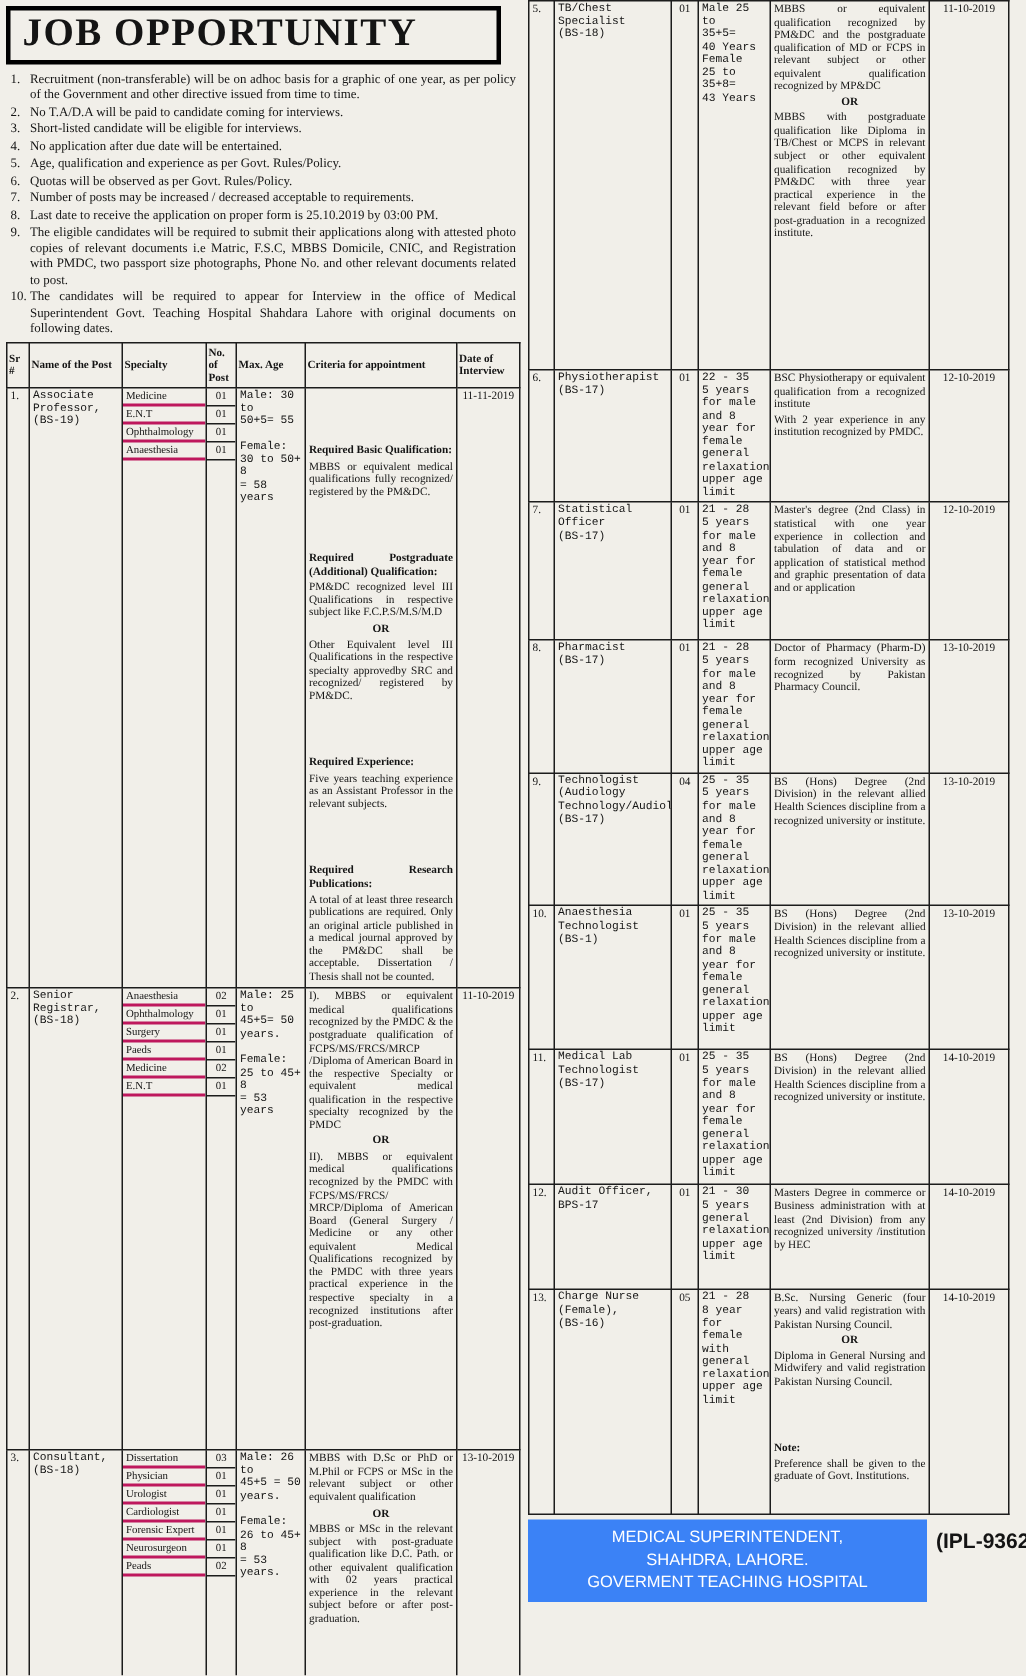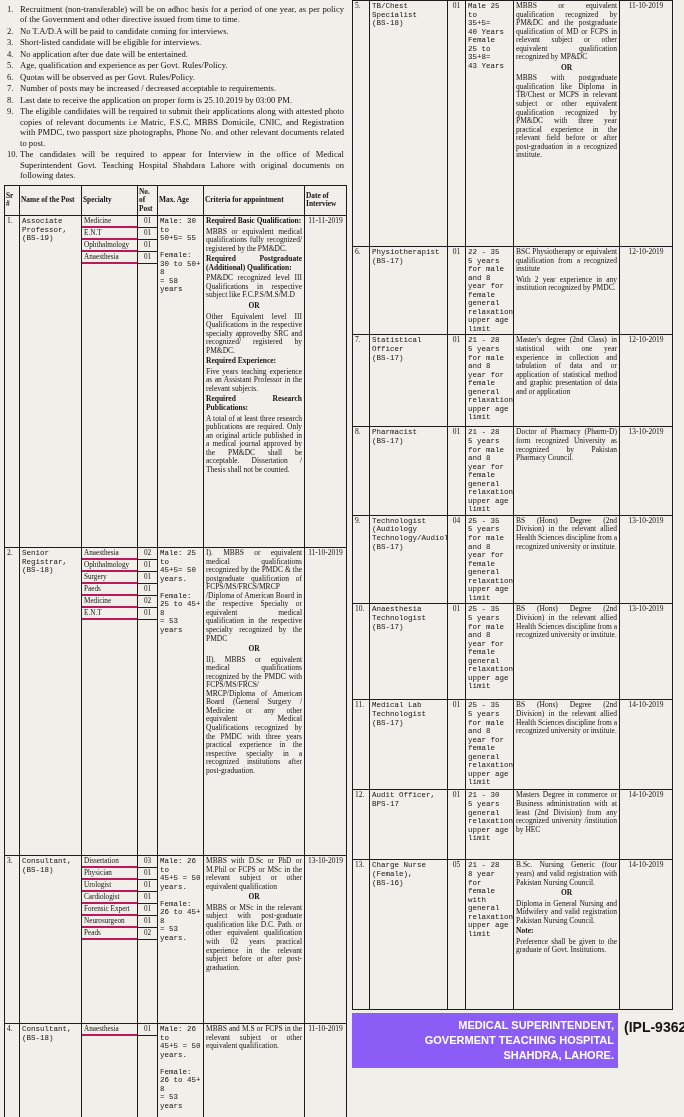--- a/index.html
+++ b/index.html
@@ -19,38 +19,39 @@
   .right-table { width:320px; }
   .jobs th, .jobs td { border:1px solid #1c1c1c; vertical-align:top; font-size:7.5px; line-height:1.14; padding:1px 2px; overflow:hidden; }
   .jobs th { font-size:7.4px; font-weight:700; text-align:left; vertical-align:middle; padding:2px 1px; }
   td.stack { padding:0; }
   .spec-stack div { border-bottom:2px solid #be185d; height:12px; padding:1px 2px; white-space:nowrap; overflow:hidden; font-size:7.2px; }
   .cnt-stack div { border-bottom:1px solid #1c1c1c; height:12px; padding:1px 1px; text-align:center; font-size:7.2px; }
   .pre { white-space:pre-line;font-family:Liberation Mono, monospace; }
   .sr { text-align:left; }
   .no { text-align:center; }
   .crit div { margin-bottom:2px; text-align:justify; }
-  .crit .b { font-weight:700; }
+  .crit .b { font-weight:700;margin-top:36px; }
   .crit .or { text-align:center; font-weight:700; }
   .date { text-align:center; }
   .footer-row { display:flex; align-items:flex-start; margin-top:3px; }
-  .footer-box { background:#8b5cf6; color:#ffffff; font-family:"Liberation Sans", sans-serif; font-weight:700; font-size:11px; line-height:1.35; text-align:right; padding:5px 4px; flex:0 0 266px; }
+  .footer-box { background:#3b82f6; color:#ffffff; font-family:"Liberation Sans", sans-serif; font-weight:400; font-size:11px; line-height:1.35; text-align:center; padding:5px 4px; flex:0 0 266px; }
   .ipl { font-family:"Liberation Sans", sans-serif; font-weight:700; font-size:14px; padding:6px 0 0 6px; white-space:nowrap; }
 </style>
 </head>
 <body>
 
 <div class="page">
 
   <div class="col-left">
+    <div class="title-box">JOB OPPORTUNITY</div>
 
     <div class="conds">
       <div class="cond">
           <span class="cnum">1.</span>
-          <span class="ctext">Recruitment (non-transferable) will be on adhoc basis for a period of one year, as per policy of the Government and other directive issued from time to time.</span>
+          <span class="ctext">Recruitment (non-transferable) will be on adhoc basis for a graphic of one year, as per policy of the Government and other directive issued from time to time.</span>
         </div>
       <div class="cond">
           <span class="cnum">2.</span>
           <span class="ctext">No T.A/D.A will be paid to candidate coming for interviews.</span>
         </div>
       <div class="cond">
           <span class="cnum">3.</span>
           <span class="ctext">Short-listed candidate will be eligible for interviews.</span>
         </div>
       <div class="cond">
@@ -338,21 +339,21 @@
 5 years for male and 8 year for female general relaxation upper age limit</td>
         <td class="crit">
           <div>BS (Hons) Degree (2nd Division) in the relevant allied Health Sciences discipline from a recognized university or institute.</div>
         </td>
         <td class="date">13-10-2019</td>
       </tr>
 
       <tr style="height:96px">
         <td class="sr">10.</td>
         <td class="pre">Anaesthesia Technologist
-(BS-17)</td>
+(BS-1)</td>
         <td class="no">01</td>
         <td class="pre">25 - 35
 5 years for male and 8 year for female general relaxation upper age limit</td>
         <td class="crit">
           <div>BS (Hons) Degree (2nd Division) in the relevant allied Health Sciences discipline from a recognized university or institute.</div>
         </td>
         <td class="date">13-10-2019</td>
       </tr>
 
       <tr style="height:90px">
@@ -396,20 +397,20 @@
           <div>Preference shall be given to the graduate of Govt. Institutions.</div>
         </td>
         <td class="date">14-10-2019</td>
       </tr>
     </tbody>
       </table>
 
     <div class="footer-row">
       <div class="footer-box">
         <div>MEDICAL SUPERINTENDENT,</div>
+        <div>SHAHDRA, LAHORE.</div>
         <div>GOVERMENT TEACHING HOSPITAL</div>
-        <div>SHAHDRA, LAHORE.</div>
       </div>
       <div class="ipl">(IPL-9362)</div>
     </div>
   </div>
 
 </div>
 
 </body></html>

